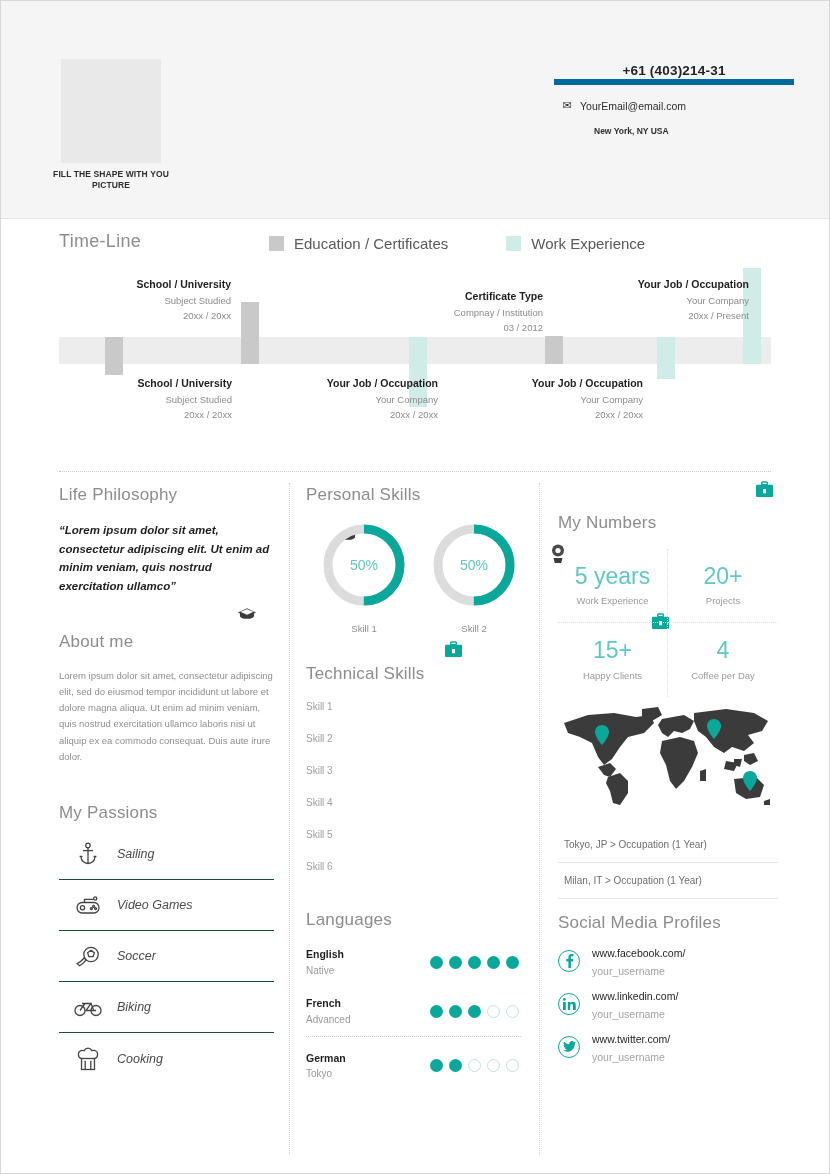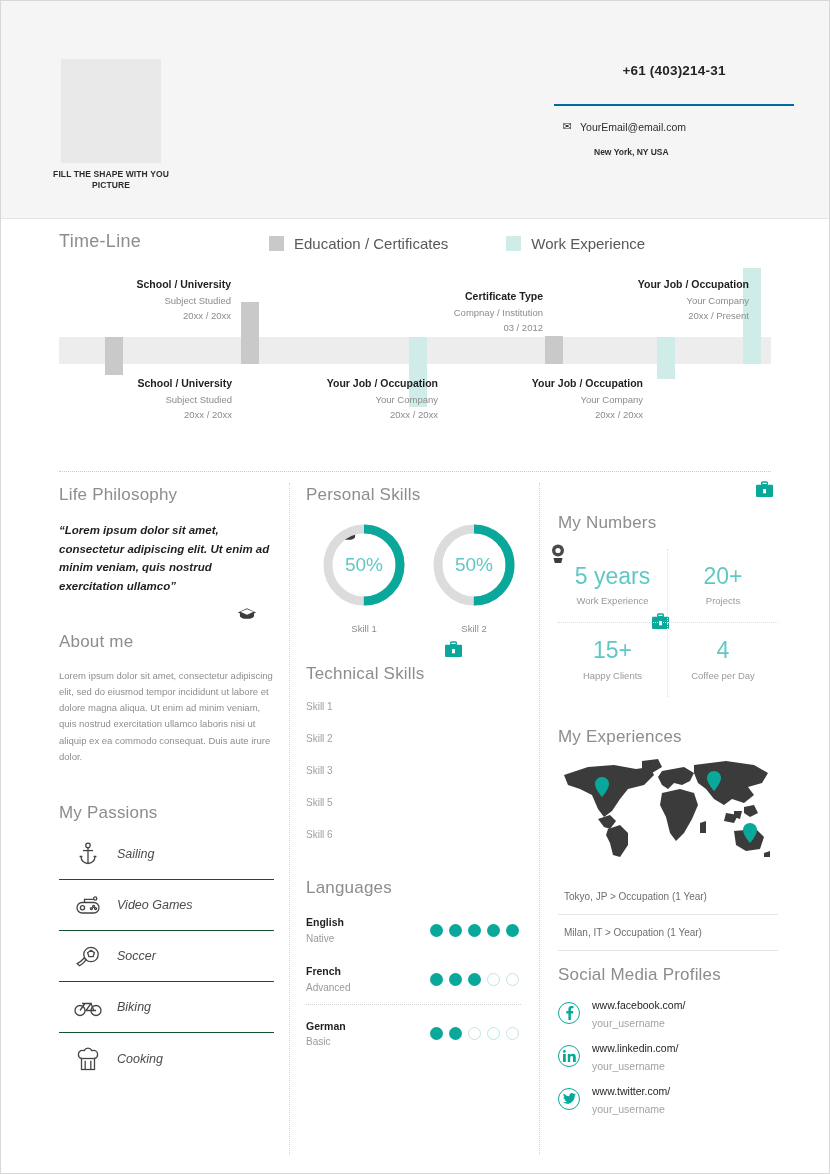--- a/index.html
+++ b/index.html
@@ -63,22 +63,22 @@
     position: absolute;
     right: 35px;
     top: 62px;
     width: 240px;
   }
   .contact-phone {
     text-align: center;
     font-size: 13.5px;
     font-weight: bold;
     color: #232323;
-    padding-bottom: 26px;
-    border-bottom: 2px solid #0369a1;
+    padding-bottom: 1px;
+    border-bottom: 6px solid #0369a1;
     letter-spacing: .2px;
   }
   .contact-row {
     display: flex;
     align-items: center;
     margin-top: 14px;
   }
   .contact-icon {
     width: 26px;
     flex: 0 0 26px;
@@ -199,21 +199,21 @@
   .donut { position: relative; width: 88px; height: 88px; }
   .donut-label {
     margin-top: 14px;
     font-size: 9.5px;
     color: #8d8d8d;
   }
   .donut-pct {
     position: absolute;
     inset: 0;
     display: flex; align-items: center; justify-content: center;
-    font-size: 19px;
+    font-size: 14px;
     font-weight: 300;
     color: #5fc8c4;
   }
 
   .tskill {
     font-size: 10px;
     color: #a0a0a0;
     padding: 10.5px 0;
   }
 
@@ -481,20 +481,21 @@
           <span class="donut-pct">50%</span>
         </div>
         <div class="donut-label">Skill 2</div>
       </div>
     </div>
 
     <div class="section-title" style="margin-top:30px;margin-bottom:6px;">Technical Skills</div>
     <div class="tskill">Skill 1</div>
     <div class="tskill">Skill 2</div>
     <div class="tskill">Skill 3</div>
+    <div class="tskill">Skill 4</div>
     <div class="tskill">Skill 5</div>
     <div class="tskill">Skill 6</div>
 
     <div class="section-title" style="margin-top:28px;margin-bottom:8px;">Languages</div>
 
     <div class="lang-row">
       <div>
         <div class="lang-name">English</div>
         <div class="lang-level">Native</div>
       </div>
@@ -517,21 +518,21 @@
         <span class="dot on"></span>
         <span class="dot on"></span>
         <span class="dot off"></span>
         <span class="dot off"></span>
       </div>
     </div>
 
     <div class="lang-row" style="padding-top:14px;align-items:center;">
       <div>
         <div class="lang-name">German</div>
-        <div class="lang-level">Basic</div>
+        <div class="lang-level">Tokyo</div>
       </div>
       <div class="dots">
         <span class="dot on"></span>
         <span class="dot on"></span>
         <span class="dot off"></span>
         <span class="dot off"></span>
         <span class="dot off"></span>
       </div>
     </div>
   </div>
@@ -551,21 +552,20 @@
       <div class="numcell b3">
         <div class="num-value">15+</div>
         <div class="num-label">Happy Clients</div>
       </div>
       <div class="numcell">
         <div class="num-value">4</div>
         <div class="num-label">Coffee per Day</div>
       </div>
     </div>
 
-    <div class="section-title" style="margin-top:30px;margin-bottom:8px;">My Experiences</div>
 
     <div class="map-box">
       <svg width="220" height="112" viewBox="0 0 220 112">
         <g fill="#3b3b3b">
 
           <path d="M6 20 L30 12 L56 10 L78 14 L92 12 L96 20 L86 30 L70 34 L62 44 L54 56 L46 62 L40 54 L34 40 L22 34 L10 30 Z"></path>
           <path d="M40 64 L52 60 L58 66 L52 74 L46 72 Z"></path>
 
           <path d="M84 6 L100 4 L104 12 L94 18 L84 14 Z"></path>
 

